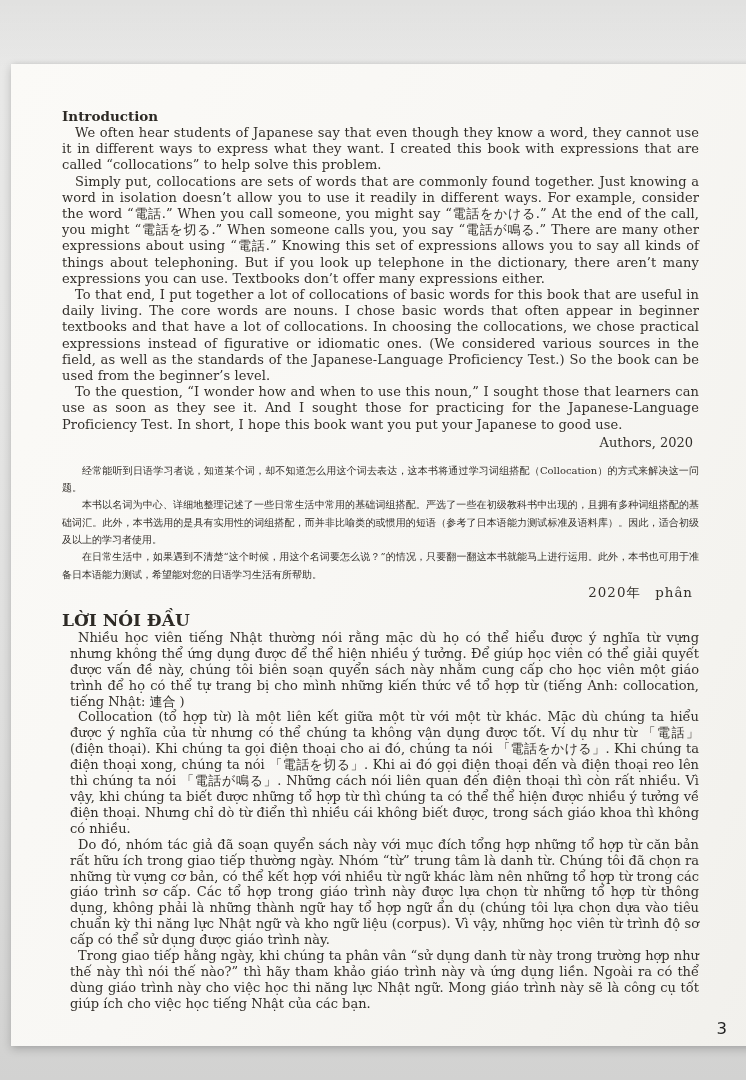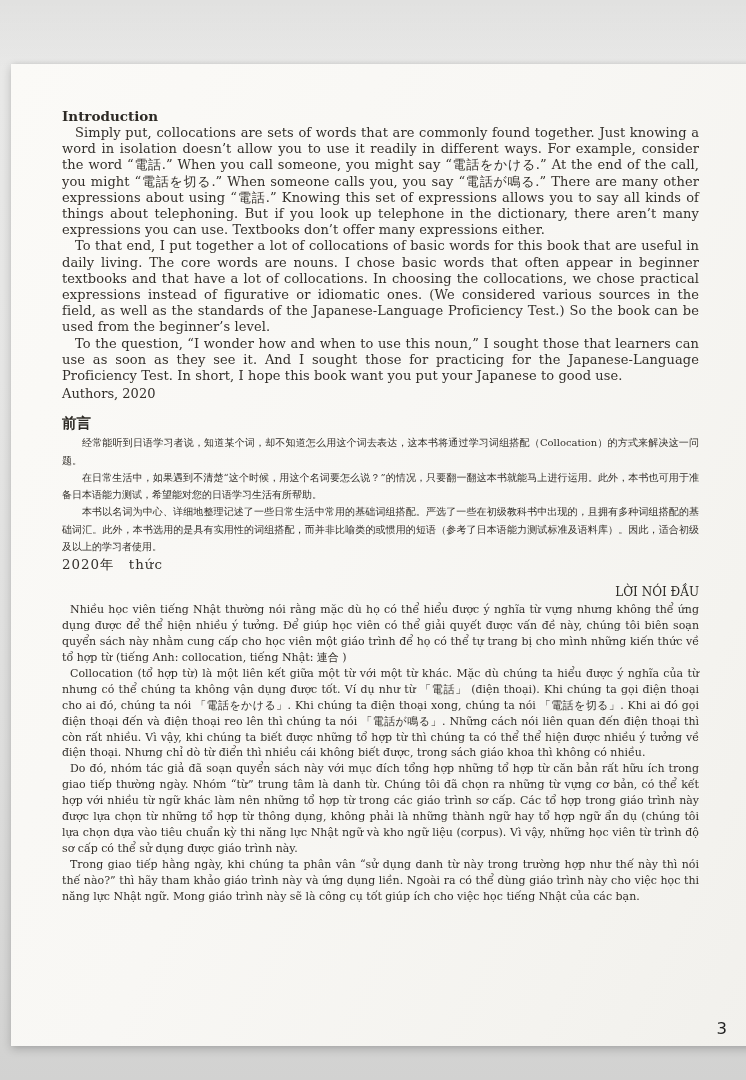--- a/index.html
+++ b/index.html
@@ -24,70 +24,70 @@
   }
   .page::after{ 
     content:"";position:absolute;right:-3px;bottom:6px;width:5px;height:60px;
     background:linear-gradient(90deg,#eceae6,#d8d7d3);
   }
   .content{
     position:absolute;left:51px;top:44px;width:637px;color:#332f2a;
   }
   section{display:block;}
   p{margin:0;text-align:justify;}
-  .sig{padding-right:6px;}
+  .sig{text-align:right;padding-right:6px;}
 
   
   .sec-en .heading{
     font-size:13.5px;line-height:17px;font-weight:bold;margin:0;color:#2d2a25;
   }
   .sec-en p{font-size:13px;line-height:16.2px;text-indent:13px;letter-spacing:0.1px;}
   .sec-en .sig{font-size:13px;line-height:17px;margin-top:1px;}
 
   
   .sec-zh{margin-top:11px;}
   .sec-zh .heading{
     font-size:14.5px;line-height:19px;font-weight:bold;margin:0 0 2px 0;color:#2d2a25;
   }
   .sec-zh p{font-size:10px;line-height:17.3px;text-indent:2em;}
   .sec-zh .sig{font-size:13.4px;line-height:18px;margin-top:1px;letter-spacing:1px;}
 
   
   .sec-vi{margin-top:10px;}
   .sec-vi .heading{
-    font-size:12px;line-height:17px;font-weight:normal;margin:0 0 1px 0;color:#2d2a25;text-align:right;
+    font-size:17px;line-height:17px;font-weight:bold;margin:0 0 1px 0;color:#2d2a25;
   }
-  .sec-vi p{font-size:11px;line-height:15.9px;text-indent:8px;}
+  .sec-vi p{font-size:13px;line-height:15.9px;text-indent:8px;margin-left:8px;}
 
   .page-num{
     position:absolute;right:48px;bottom:8px;
     font-family:"DejaVu Sans", sans-serif;font-size:16.5px;color:#1f1f1f;
   }
 </style>
 </head>
 <body>
 
 <div class="photo">
   <div class="page">
     <div class="content">
 
       <section class="sec-en">
         <h2 class="heading">Introduction</h2>
+        <p>We often hear students of Japanese say that even though they know a word, they cannot use it in different ways to express what they want. I created this book with expressions that are called “collocations” to help solve this problem.</p>
         <p>Simply put, collocations are sets of words that are commonly found together. Just knowing a word in isolation doesn’t allow you to use it readily in different ways. For example, consider the word “電話.” When you call someone, you might say “電話をかける.” At the end of the call, you might “電話を切る.” When someone calls you, you say “電話が鳴る.” There are many other expressions about using “電話.” Knowing this set of expressions allows you to say all kinds of things about telephoning. But if you look up telephone in the dictionary, there aren’t many expressions you can use. Textbooks don’t offer many expressions either.</p>
         <p>To that end, I put together a lot of collocations of basic words for this book that are useful in daily living. The core words are nouns. I chose basic words that often appear in beginner textbooks and that have a lot of collocations. In choosing the collocations, we chose practical expressions instead of figurative or idiomatic ones. (We considered various sources in the field, as well as the standards of the Japanese-Language Proficiency Test.) So the book can be used from the beginner’s level.</p>
         <p>To the question, “I wonder how and when to use this noun,” I sought those that learners can use as soon as they see it.  And I sought those for practicing for the Japanese-Language Proficiency Test. In short, I hope this book want you put your Japanese to good use.</p>
         <div class="sig">Authors, 2020</div>
       </section>
 
       <section class="sec-zh">
-        <h2 class="heading">前言</h2>
         <p>经常能听到日语学习者说，知道某个词，却不知道怎么用这个词去表达，这本书将通过学习词组搭配（Collocation）的方式来解决这一问题。</p>
+        <p>本书以名词为中心、详细地整理记述了一些日常生活中常用的基础词组搭配。严选了一些在初级教科书中出现的，且拥有多种词组搭配的基础词汇。此外，本书选用的是具有实用性的词组搭配，而并非比喻类的或惯用的短语（参考了日本语能力测试标准及语料库）。因此，适合初级及以上的学习者使用。</p>
         <p>在日常生活中，如果遇到不清楚“这个时候，用这个名词要怎么说？”的情况，只要翻一翻这本书就能马上进行运用。此外，本书也可用于准备日本语能力测试，希望能对您的日语学习生活有所帮助。</p>
-        <p>本书以名词为中心、详细地整理记述了一些日常生活中常用的基础词组搭配。严选了一些在初级教科书中出现的，且拥有多种词组搭配的基础词汇。此外，本书选用的是具有实用性的词组搭配，而并非比喻类的或惯用的短语（参考了日本语能力测试标准及语料库）。因此，适合初级及以上的学习者使用。</p>
-        <div class="sig">2020年　thức</div>
+        <div class="sig">2020年　phân</div>
       </section>
 
       <section class="sec-vi">
         <h2 class="heading">LỜI NÓI ĐẦU</h2>
         <p>Nhiều học viên tiếng Nhật thường nói rằng mặc dù họ có thể hiểu được ý nghĩa từ vựng nhưng không thể ứng dụng được để thể hiện nhiều ý tưởng. Để giúp học viên có thể giải quyết được vấn đề này, chúng tôi biên soạn quyển sách này nhằm cung cấp cho học viên một giáo trình để họ có thể tự trang bị cho mình những kiến thức về tổ hợp từ (tiếng Anh: collocation, tiếng Nhật: 連合 )</p>
         <p>Collocation (tổ hợp từ) là một liên kết giữa một từ với một từ khác. Mặc dù chúng ta hiểu được ý nghĩa của từ nhưng có thể chúng ta không vận dụng được tốt. Ví dụ như từ 「電話」 (điện thoại). Khi chúng ta gọi điện thoại cho ai đó, chúng ta nói 「電話をかける」. Khi chúng ta điện thoại xong, chúng ta nói 「電話を切る」. Khi ai đó gọi điện thoại đến và điện thoại reo lên thì chúng ta nói 「電話が鳴る」. Những cách nói liên quan đến điện thoại thì còn rất nhiều. Vì vậy, khi chúng ta biết được những tổ hợp từ thì chúng ta có thể thể hiện được nhiều ý tưởng về điện thoại. Nhưng chỉ dò từ điển thì nhiều cái không biết được, trong sách giáo khoa thì không có nhiều.</p>
         <p>Do đó, nhóm tác giả đã soạn quyển sách này với mục đích tổng hợp những tổ hợp từ căn bản rất hữu ích trong giao tiếp thường ngày. Nhóm “từ” trung tâm là danh từ. Chúng tôi đã chọn ra những từ vựng cơ bản, có thể kết hợp với nhiều từ ngữ khác làm nên những tổ hợp từ trong các giáo trình sơ cấp. Các tổ hợp trong giáo trình này được lựa chọn từ những tổ hợp từ thông dụng, không phải là những thành ngữ hay tổ hợp ngữ ẩn dụ (chúng tôi lựa chọn dựa vào tiêu chuẩn kỳ thi năng lực Nhật ngữ và kho ngữ liệu (corpus). Vì vậy, những học viên từ trình độ sơ cấp có thể sử dụng được giáo trình này.</p>
         <p>Trong giao tiếp hằng ngày, khi chúng ta phân vân “sử dụng danh từ này trong trường hợp như thế này thì nói thế nào?” thì hãy tham khảo giáo trình này và ứng dụng liền. Ngoài ra có thể dùng giáo trình này cho việc học thi năng lực Nhật ngữ. Mong giáo trình này sẽ là công cụ tốt giúp ích cho việc học tiếng Nhật của các bạn.</p>
 
       </section>

